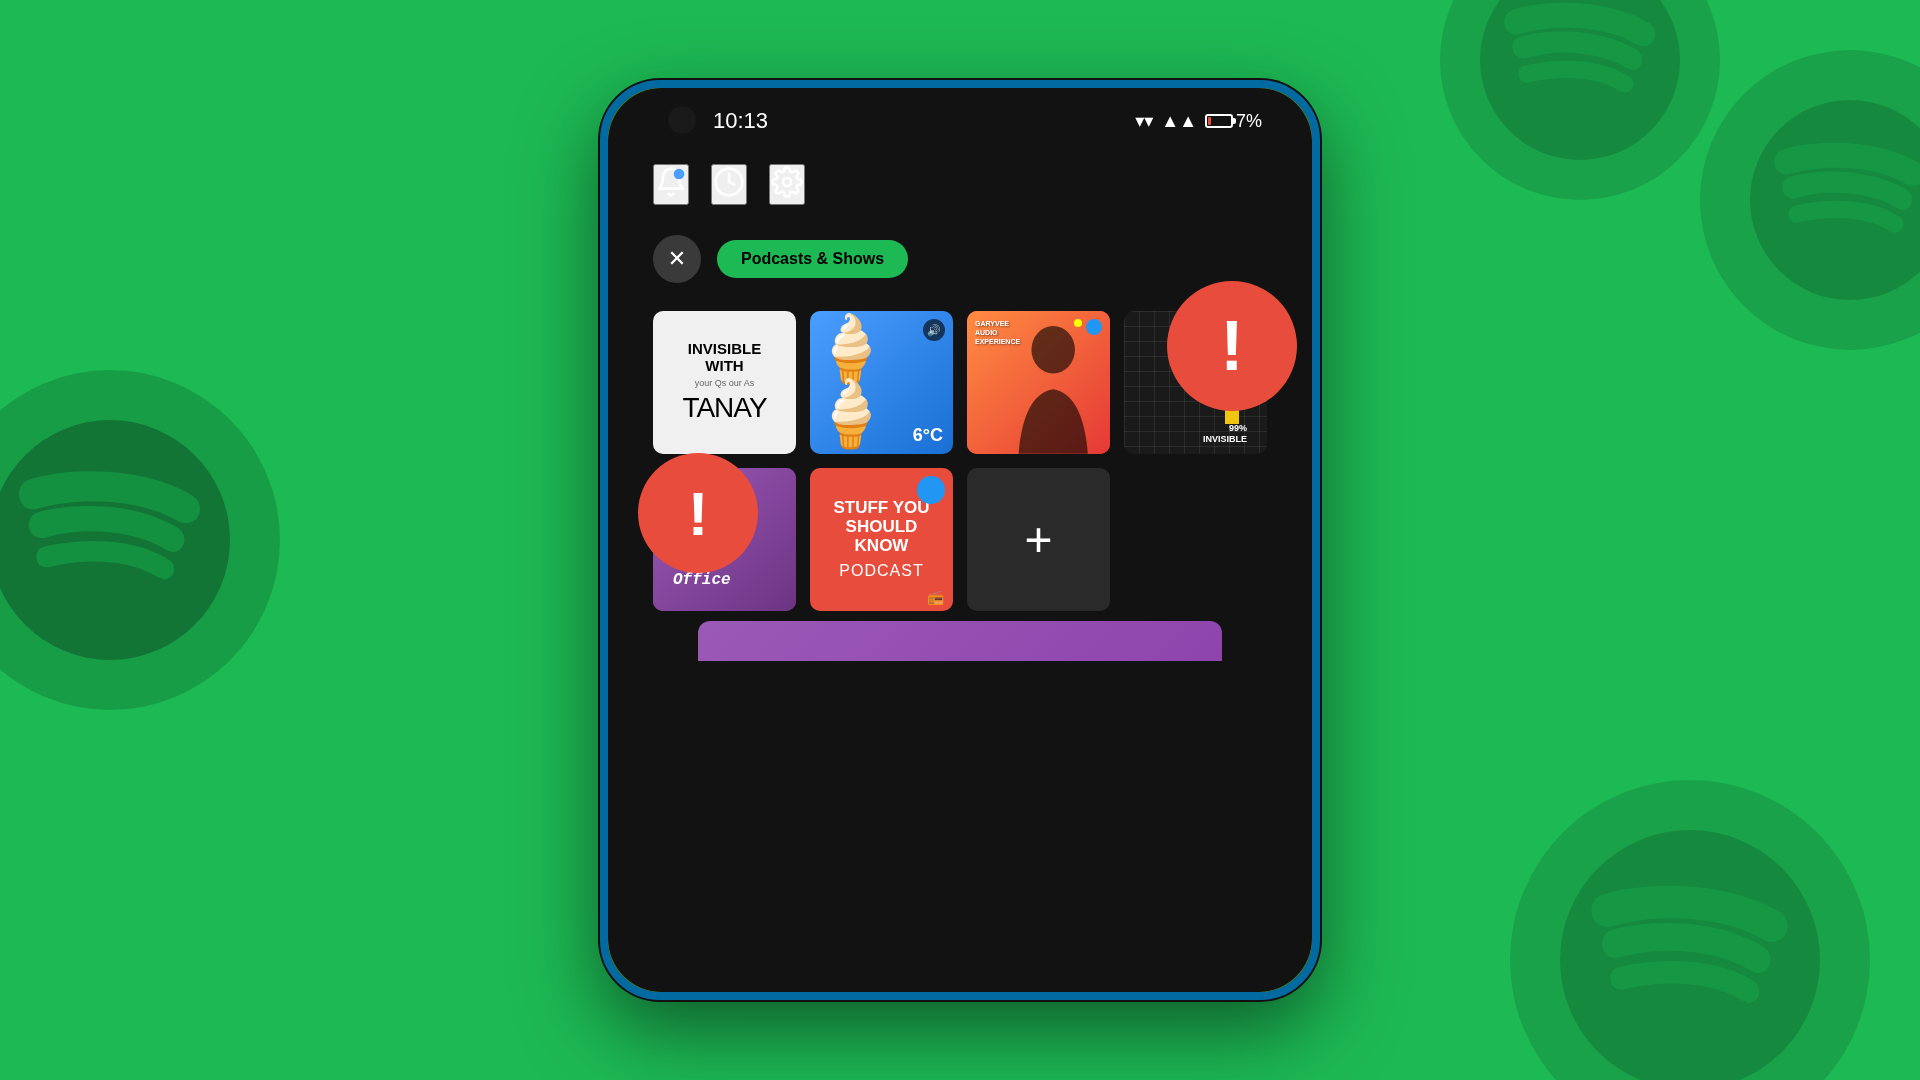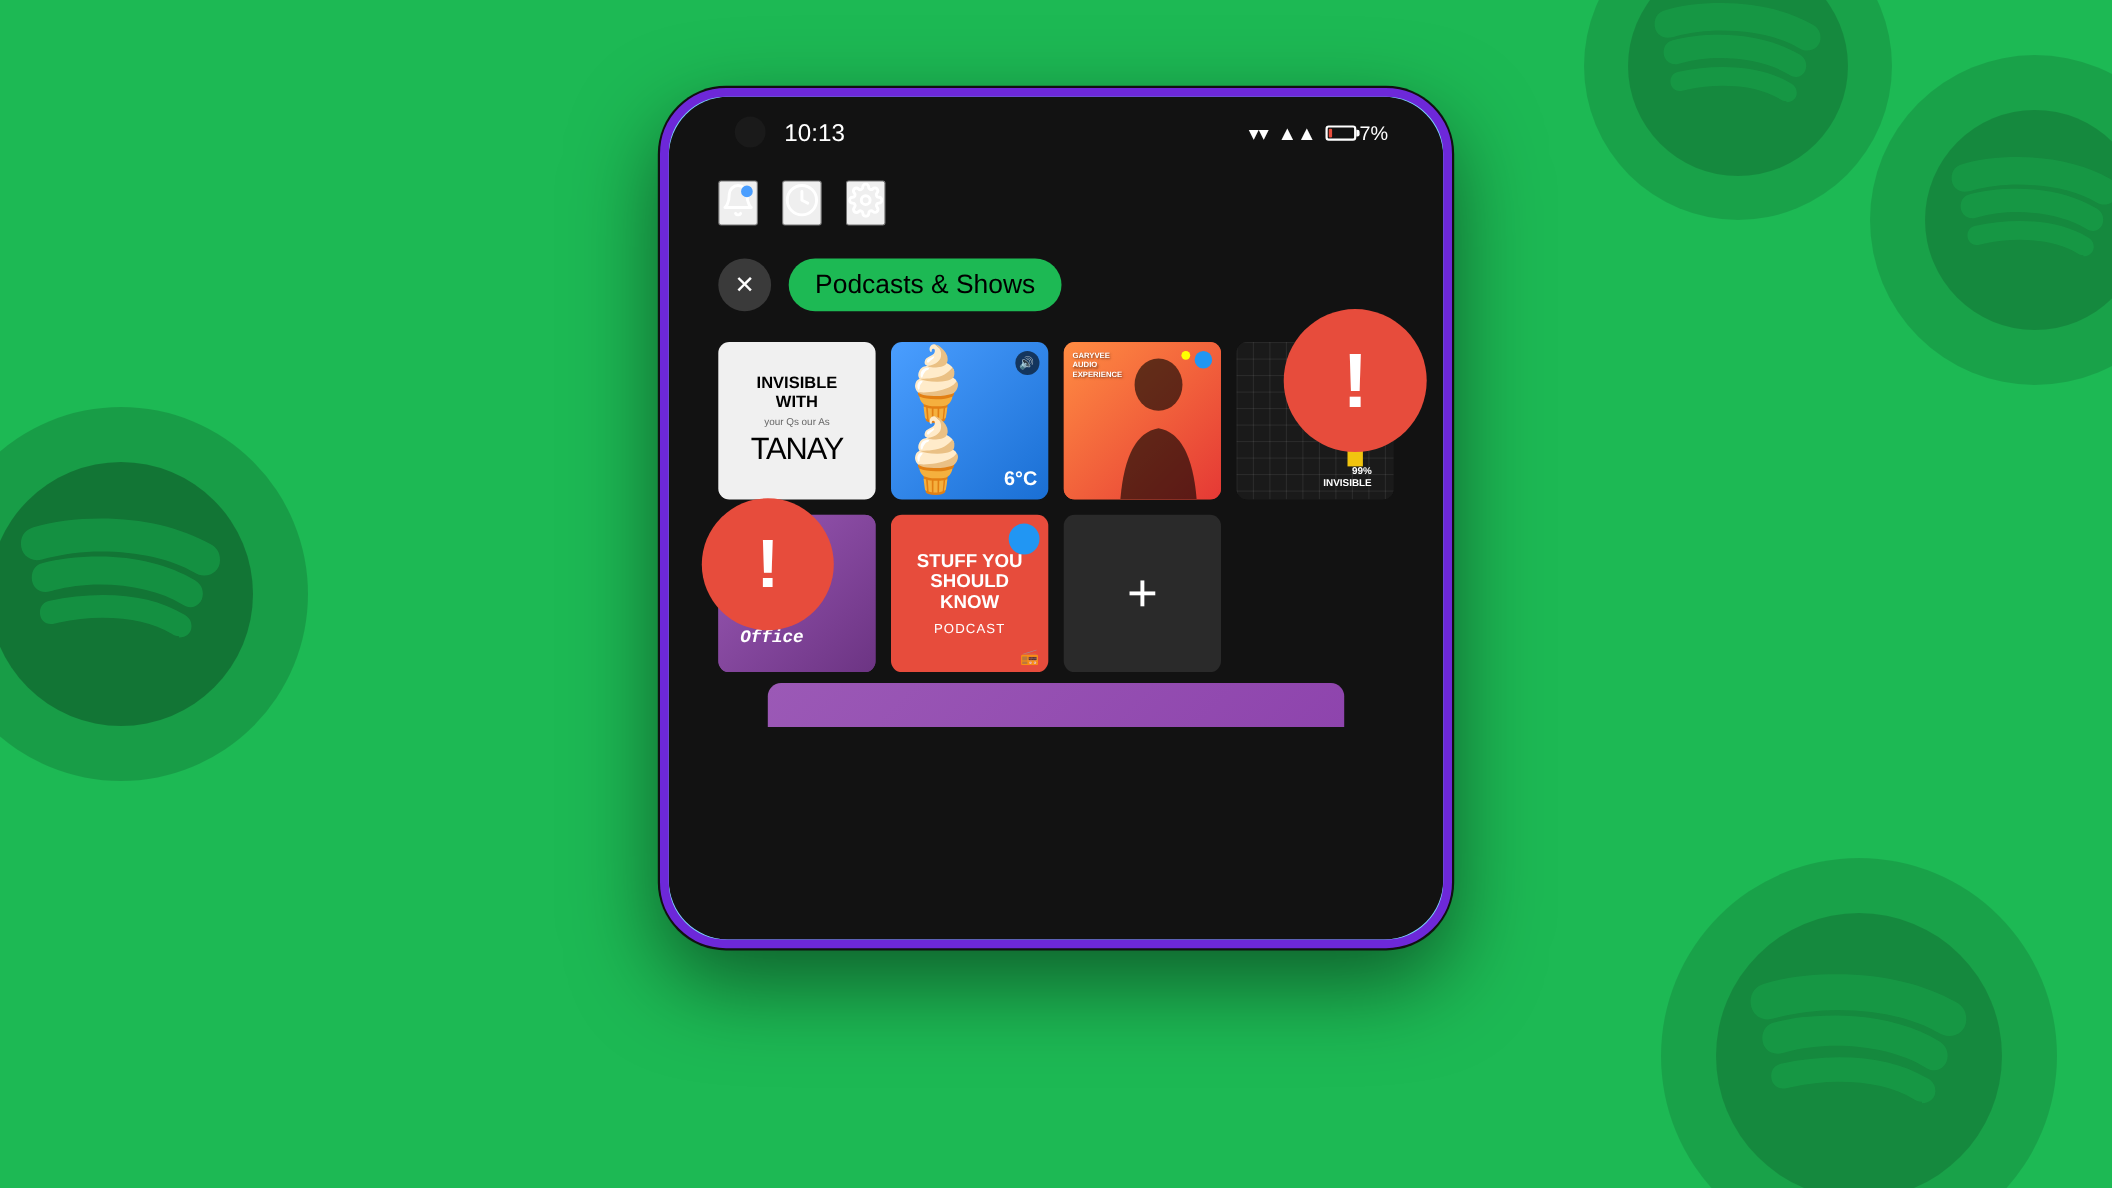--- a/index.html
+++ b/index.html
@@ -19,24 +19,24 @@
       inset: 0;
       pointer-events: none;
     }
     .phone-wrapper {
       position: relative;
       width: 720px;
       height: 920px;
     }
     .phone-frame {
       width: 720px;
-      height: 782px;
-      background: #7dd3fc;
+      height: 920px;
+      background: #4d7c0f;
       border-radius: 60px;
-      border: 8px solid #6d28d9;
+      border: 8px solid #0369a1;
       box-shadow: 0 0 0 2px #111, 0 30px 80px rgba(0,0,0,0.5);
       overflow: hidden;
       position: relative;
     }
     .phone-screen {
       width: 100%;
       height: 100%;
       background: #121212;
       border-radius: 54px;
       overflow: hidden;
@@ -161,22 +161,22 @@
     .close-filter-btn span {
       color: white;
       font-size: 22px;
       line-height: 1;
     }
     .filter-chip {
       background: #1db954;
       color: black;
       padding: 10px 24px;
       border-radius: 30px;
-      font-size: 24px;
-      font-weight: 400;
+      font-size: 16px;
+      font-weight: 700;
       cursor: pointer;
       border: none;
     }
     
     .podcast-grid {
       display: grid;
       grid-template-columns: repeat(4, 1fr);
       gap: 14px;
     }
     .podcast-card {
@@ -453,21 +453,21 @@
             </div>
 
             <div class="red-circle-overlay red-circle-medium">
               <span class="exclamation" style="font-size:62px;">!</span>
             </div>
           </div>
 
           <div class="podcast-card card-sysk">
             <div class="card-sysk blue-dot"></div>
             <div style="color:white; font-size:17px; font-weight:900; text-align:center; line-height:1.1; text-transform:uppercase;">STUFF YOU SHOULD KNOW</div>
-            <div style="color:white; font-size:12px; font-weight:500; text-align:center; margin-top:6px; letter-spacing:1px;">PODCAST</div>
+            <div style="color:white; font-size:16px; font-weight:500; text-align:center; margin-top:6px; letter-spacing:1px;">PODCAST</div>
             <div style="position:absolute; bottom:6px; right:8px; color:rgba(255,255,255,0.7); font-size:14px;">📻</div>
           </div>
 
           <div class="card-add">
             <span style="color:white; font-size:48px; font-weight:300; line-height:1;">+</span>
           </div>
 
         </div>
 
         <div class="bottom-bar"></div>

